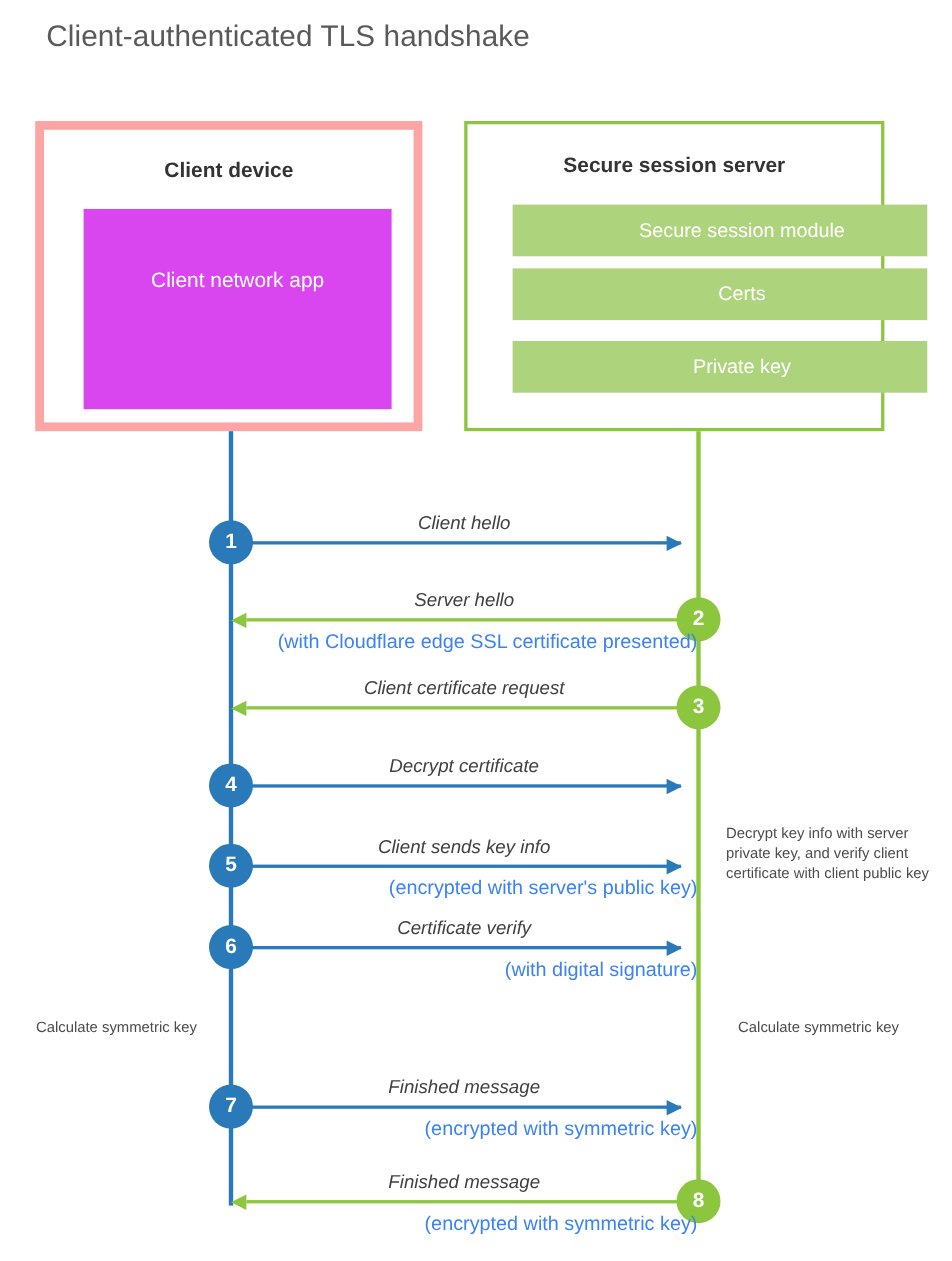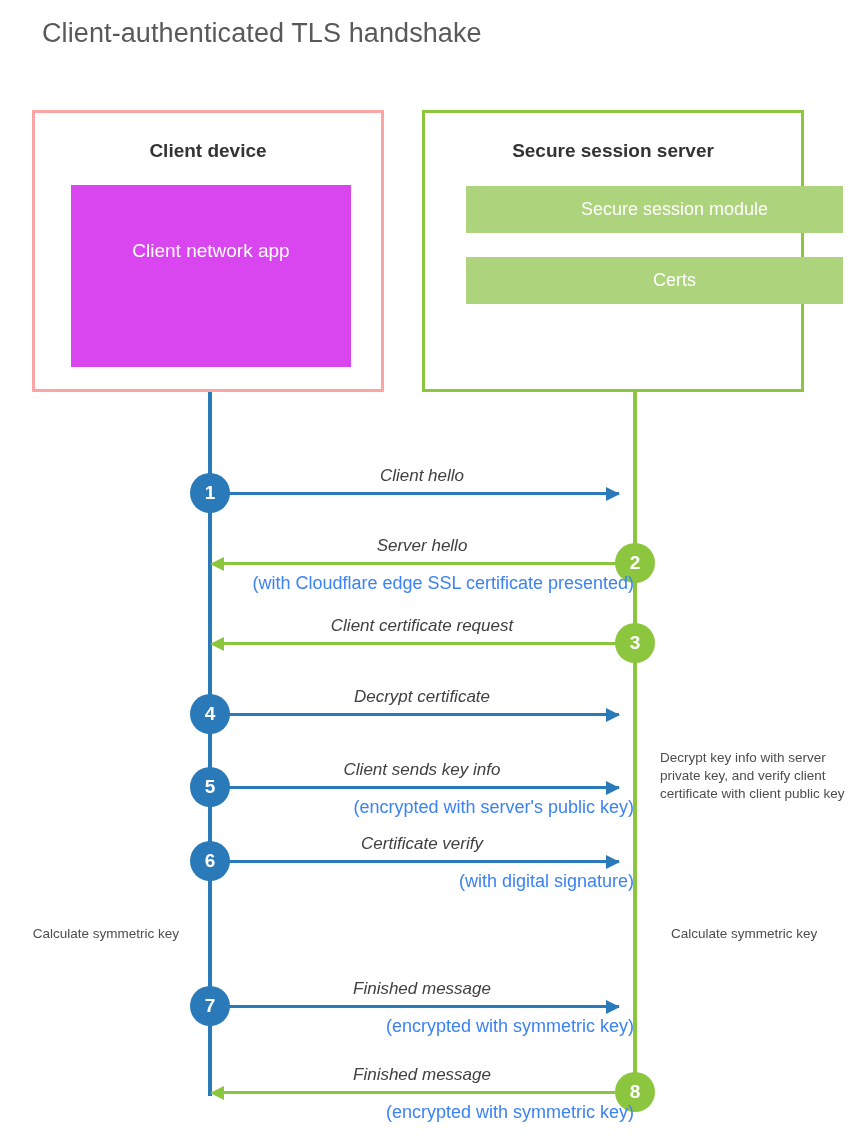--- a/index.html
+++ b/index.html
@@ -14,21 +14,21 @@
 
   
   .title{
     position:absolute;left:42px;top:18px;
     font-size:27px;font-weight:400;color:#595959;
     letter-spacing:.1px;white-space:nowrap;
   }
 
   
   .actor-box{position:absolute;background:#ffffff;box-sizing:border-box;}
-  .actor-box.client{left:32px;top:110px;width:352px;height:282px;border:3px solid #fca5a5;}
+  .actor-box.client{left:32px;top:110px;width:352px;height:282px;border:8px solid #fca5a5;}
   .actor-box.server{left:422px;top:110px;width:382px;height:282px;border:3px solid #8cc63e;}
   .actor-title{
     position:absolute;left:0;right:0;top:27px;text-align:center;
     font-size:19px;font-weight:bold;color:#333333;
   }
 
   .client-app{
     position:absolute;left:36px;top:72px;width:280px;height:182px;
     background:#d946ef;
   }
@@ -37,21 +37,21 @@
     font-size:19px;color:#ffffff;line-height:27px;
   }
 
   .srv-bar{
     position:absolute;left:41px;width:337px;height:47px;
     background:#aed37d;
     color:#ffffff;font-size:18px;
     display:flex;align-items:center;justify-content:center;padding-left:40px;
   }
   .srv-bar.b0{top:73px;}
-  .srv-bar.b1{top:144px;}
+  .srv-bar.b1{top:131px;}
   .srv-bar.b2{top:197px;}
 
   
   .lifeline{position:absolute;width:4px;}
   .lifeline.client-line{left:208px;top:392px;height:704px;background:#2a7ab9;}
   .lifeline.server-line{left:633px;top:392px;height:700px;background:#8cc63e;}
 
   
   .step-circle{
     position:absolute;width:40px;height:40px;border-radius:50%;
@@ -104,20 +104,21 @@
     <div class="actor-title">Client device</div>
     <div class="client-app">
       <span>Client network app</span>
     </div>
   </div>
 
   <div class="actor-box server">
     <div class="actor-title">Secure session server</div>
     <div class="srv-bar b0">Secure session module</div>
     <div class="srv-bar b1">Certs</div>
+    <div class="srv-bar b2">Private key</div>
   </div>
 
   <div class="lifeline client-line"></div>
   <div class="lifeline server-line"></div>
 
   <div id="steps-layer">
       <div class="arrow blue" style="top: 492px;">
         <div class="head"></div>
       </div>
       <div class="step-circle blue" style="top: 473px;">1</div>

